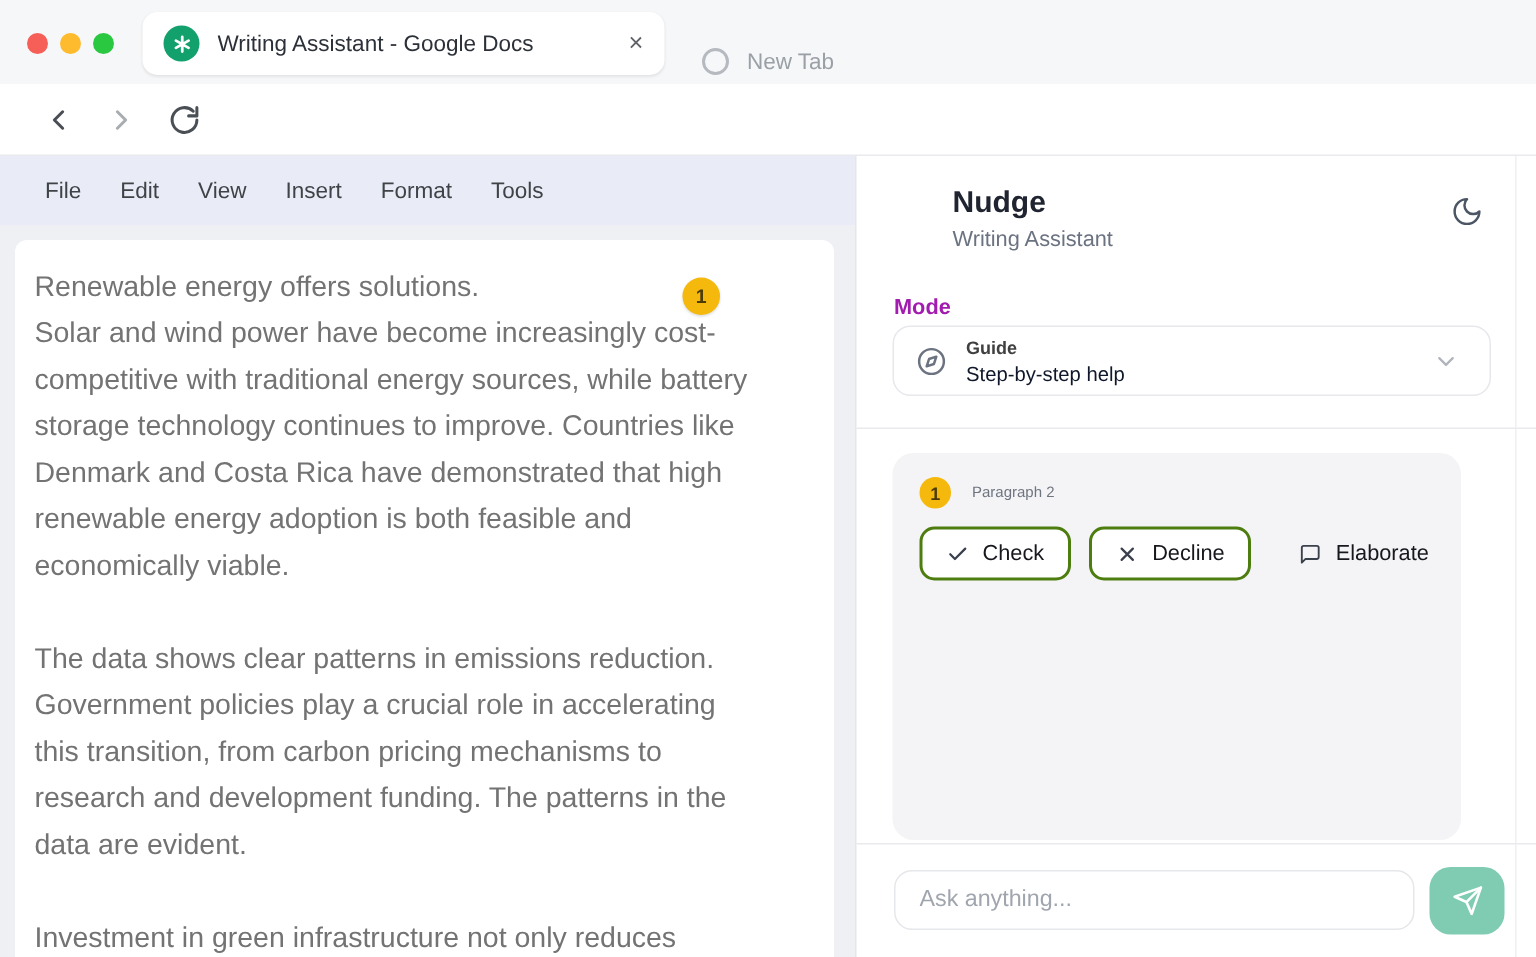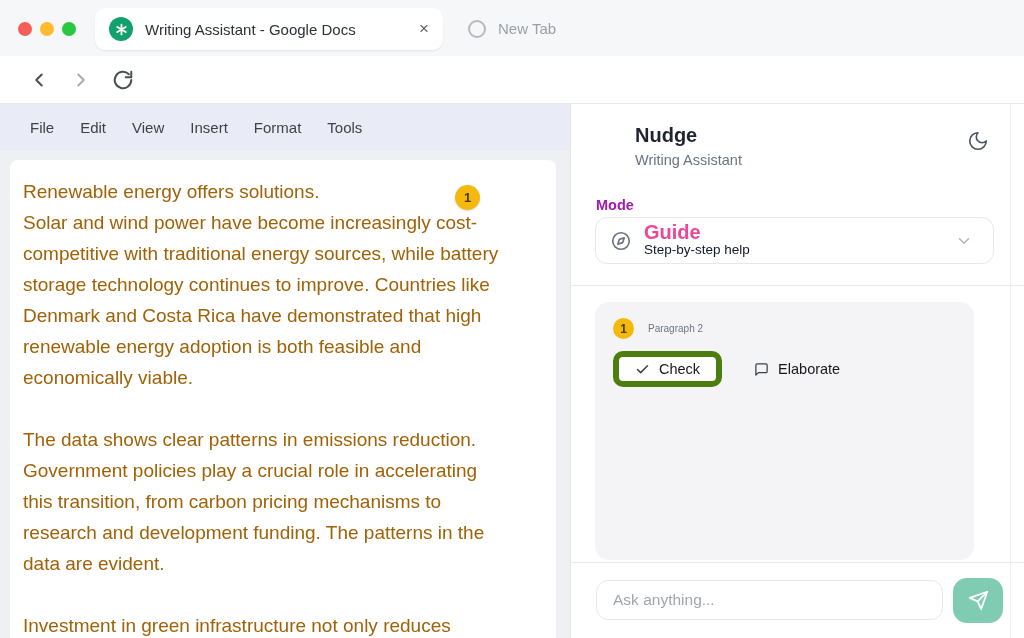--- a/index.html
+++ b/index.html
@@ -11,21 +11,21 @@
   .traffic { position:absolute; left:18px; top:22px; display:flex; gap:8px; }
   .light { width:14px; height:14px; border-radius:50%; display:inline-block; }
   .light.red { background:#f55f57; }
   .light.yellow { background:#fdbb2d; }
   .light.green { background:#2ac840; }
   .tab.active { position:absolute; left:95px; top:8px; width:348px; height:42px; background:#fff;
     border-radius:10px; box-shadow:0 1px 2px rgba(0,0,0,.08); display:flex; align-items:center; padding:0 14px; }
   .favicon { width:24px; height:24px; border-radius:50%; background:#12a06c; display:flex; align-items:center; justify-content:center; flex:none; }
   .tab-title { margin-left:12px; font-size:15px; color:#2c3038; white-space:nowrap; overflow:hidden; flex:1; }
   .tab-close { color:#5f6368; font-size:17px; margin-left:8px; cursor:pointer; }
-  .tab.new { position:absolute; left:458px; top:20px; height:42px; display:flex; align-items:flex-start; gap:12px; padding:0 10px; }
+  .tab.new { position:absolute; left:458px; top:8px; height:42px; display:flex; align-items:flex-end; gap:12px; padding:0 10px; }
   .newtab-circle { width:18px; height:18px; border-radius:50%; border:2px solid #b6bac0; }
   .newtab-title { font-size:15px; color:#9aa0a6; }
 
   
   .toolbar { position:absolute; top:56px; left:0; width:1024px; height:48px; background:#fff; border-bottom:1px solid #e8eaed; }
   .nav-btn { position:absolute; top:13px; width:22px; height:22px; color:#4a4f55; }
   .nav-btn svg { width:22px; height:22px; }
   .nav-back { left:28px; }
   .nav-fwd { left:70px; color:#a9adb2; }
   .nav-reload { left:112px; }
@@ -41,49 +41,49 @@
   .avatar { position:absolute; left:968px; top:62px; width:36px; height:36px; border-radius:50%; background:#8f67ee;
     color:#fff; font-size:16px; font-weight:bold; display:flex; align-items:center; justify-content:center; }
 
   
   .main { position:absolute; top:104px; left:0; width:1024px; height:534px; }
   .docpane { position:absolute; left:0; top:0; width:570px; height:534px; background:#eef0f3; }
   .menubar { height:46px; background:#e9ecf6; display:flex; align-items:center; gap:26px; padding-left:30px; }
   .menubar span { font-size:15px; color:#3f4347; cursor:default; }
   .page { position:absolute; left:10px; top:56px; width:546px; height:478px; background:#fff; border-radius:8px 8px 0 0; }
   .doc-text { padding:16px 24px 0 13px; }
-  .para { font-size:19px; line-height:31px; color:#a16207; white-space:pre-line; margin-bottom:31px; }
+  .para { font-size:19px; line-height:31px; color:#737373; white-space:pre-line; margin-bottom:31px; }
   .doc-badge { position:absolute; left:445px; top:25px; width:25px; height:25px; border-radius:50%; background:#f5b80c;
     color:#4a3b08; font-size:13px; font-weight:bold; display:flex; align-items:center; justify-content:center; box-shadow:0 1px 2px rgba(0,0,0,.15); }
 
   
   .sidebar { position:absolute; left:570px; top:0; width:454px; height:534px; background:#fff; border-left:1px solid #e4e6ea; }
   .scroll-gutter { position:absolute; left:439px; top:0; bottom:0; width:1px; background:#eef0f2; }
   .sb-title { position:absolute; left:64px; top:20px; font-size:20px; font-weight:bold; color:#1f2430; }
   .sb-subtitle { position:absolute; left:64px; top:48px; font-size:14.5px; color:#6b7280; }
   .moon-btn { position:absolute; left:396px; top:26px; width:22px; height:22px; color:#4b5563; }
   .moon-btn svg { width:22px; height:22px; }
   .mode-label { position:absolute; left:25px; top:93px; font-size:14.5px; font-weight:bold; color:#a21caf; }
   .mode-select { position:absolute; left:24px; top:113px; width:399px; height:47px; border:1px solid #e7e8ec; border-radius:12px;
     background:#fff; display:flex; align-items:center; padding:0 14px; cursor:pointer; }
   .compass { width:22px; height:22px; color:#6b7280; flex:none; }
   .mode-texts { margin-left:12px; flex:1; }
-  .mode-name { font-size:20px; font-weight:bold; color:#ec4899; line-height:19px; }
+  .mode-name { font-size:12px; font-weight:bold; color:#404040; line-height:19px; }
   .mode-desc { font-size:13.5px; color:#0f172a; line-height:16px; }
   .chevron { width:18px; height:18px; color:#b0b4bc; margin-right:6px; }
   .divider-a { position:absolute; left:0; top:181px; width:454px; height:1px; background:#e9eaee; }
 
   .card { position:absolute; left:24px; top:198px; width:379px; height:258px; background:#f4f4f6; border-radius:14px; padding:16px 16px 14px 18px; }
   .card-head { display:flex; align-items:center; gap:14px; margin-bottom:9px; }
   .card-badge { width:21px; height:21px; border-radius:50%; background:#f5b80c; color:#4a3b08; font-size:12px; font-weight:bold;
     display:flex; align-items:center; justify-content:center; flex:none; }
   .card-label { font-size:10px; color:#6f7580; }
   .card-body { margin-left:36px; font-size:15.5px; line-height:25.5px; color:#3a404c; white-space:pre-line; }
   .card-actions { display:flex; align-items:center; gap:12px; margin-top:12px; }
-  .btn { height:36px; background:#fff; border:6px solid #4d7c0f; border-radius:10px; display:flex; align-items:center;
+  .btn { height:36px; background:#fff; border:2px solid #4d7c0f; border-radius:10px; display:flex; align-items:center;
     gap:9px; padding:0 16px; font-size:14.5px; color:#16181d; cursor:pointer; }
   .btn svg { width:15px; height:15px; color:#3a404c; }
   .btn.ghost { background:transparent; border:none; margin-left:4px; }
 
   .divider-b { position:absolute; left:0; top:458px; width:454px; height:1px; background:#e9eaee; }
   .ask-input { position:absolute; left:25px; top:476px; width:347px; height:40px; border:1px solid #e5e7ea; border-radius:12px;
     padding:0 16px; font-size:15.5px; color:#000000; font-family:"Liberation Sans", sans-serif; outline:none; }
   .ask-input::placeholder { color:#a0a5ae; }
   .send-btn { position:absolute; left:382px; top:474px; width:50px; height:45px; border:none; border-radius:14px; background:#7fccb3;
     display:flex; align-items:center; justify-content:center; cursor:pointer; }
@@ -225,20 +225,26 @@
           <span class="card-badge">1</span>
           <span class="card-label">Paragraph 2</span>
         </div>
         <div class="card-actions">
           <button class="btn">
             <svg viewBox="0 0 24 24" fill="none" stroke="currentColor" stroke-width="2.4" stroke-linecap="round" stroke-linejoin="round">
                 <polyline points="20 6 9 17 4 12"></polyline>
               </svg>
             <span>Check</span>
           </button>
+          <button class="btn">
+            <svg viewBox="0 0 24 24" fill="none" stroke="currentColor" stroke-width="2.4" stroke-linecap="round">
+                <path d="M18 6 6 18M6 6l12 12"></path>
+              </svg>
+            <span>Decline</span>
+          </button>
           <button class="btn ghost">
             <svg viewBox="0 0 24 24" fill="none" stroke="currentColor" stroke-width="2" stroke-linecap="round" stroke-linejoin="round">
                 <path d="M21 15a2 2 0 0 1-2 2H7l-4 4V5a2 2 0 0 1 2-2h14a2 2 0 0 1 2 2z"></path>
               </svg>
             <span>Elaborate</span>
           </button>
         </div>
       </div>
 
       <div class="divider-b"></div>

